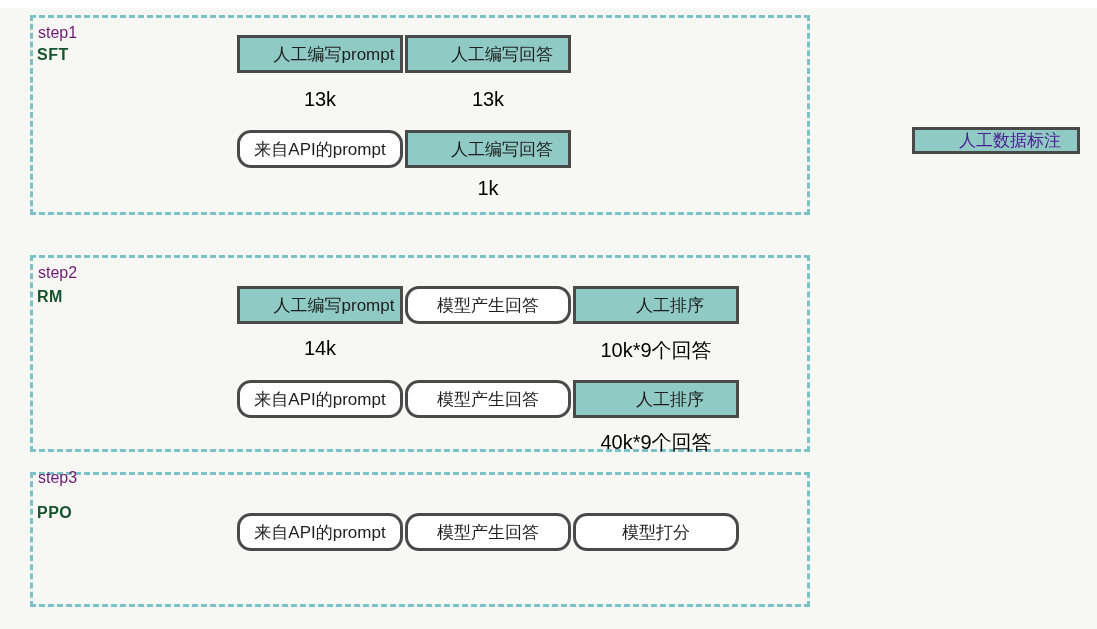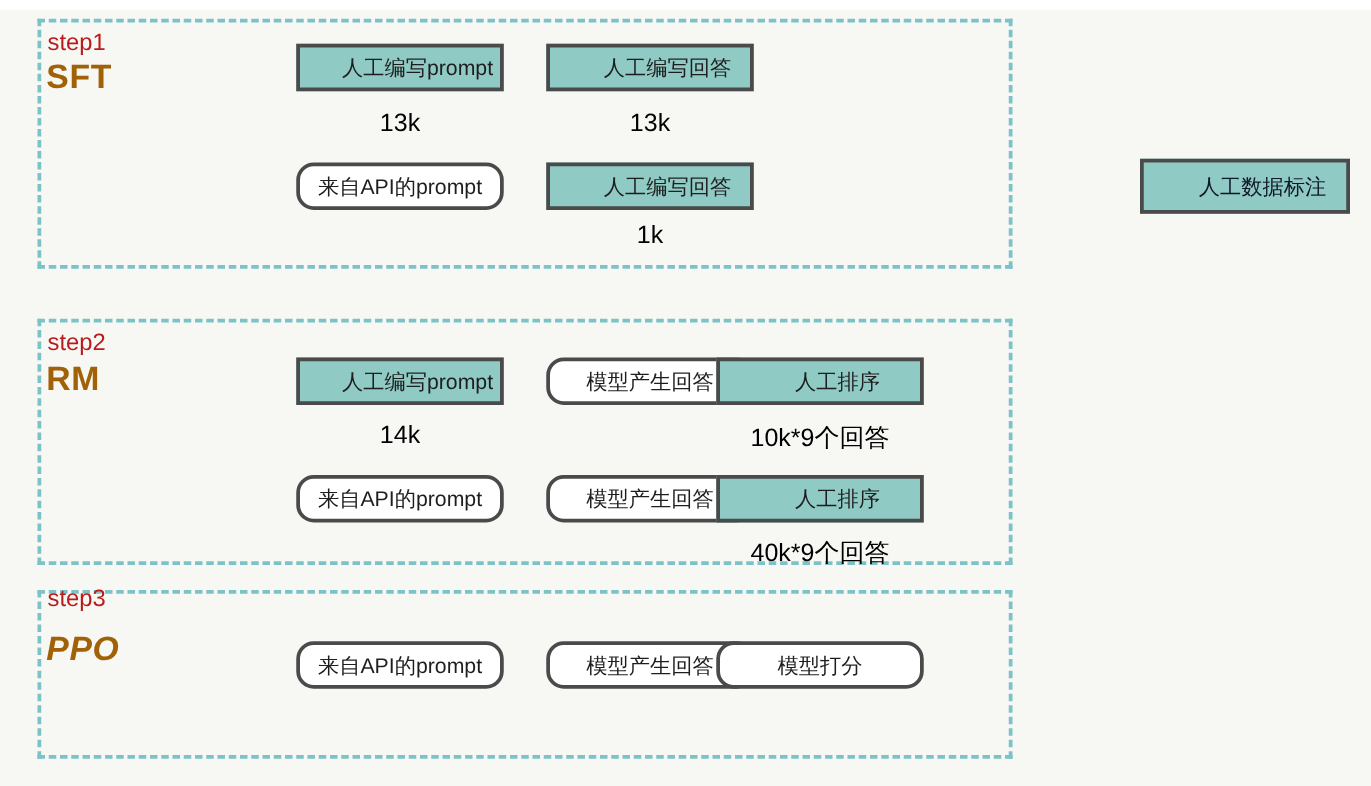--- a/index.html
+++ b/index.html
@@ -10,44 +10,44 @@
     color:#1e1e1e;
   }
   .top-strip{position:absolute;left:0;top:0;width:1097px;height:8px;background:#ffffff;}
   .section{
     position:absolute;left:30px;width:780px;
     border:3px dashed #7cc3c8;box-sizing:border-box;background:transparent;
   }
   .sec1{top:15px;height:200px;}
   .sec2{top:255px;height:197px;}
   .sec3{top:472px;height:135px;}
-  .step-label{position:absolute;left:38px;font-size:19px;color:#b91c1c;}
-  .step-sublabel{position:absolute;left:37px;font-size:27px;font-weight:bold;color:#a16207;letter-spacing:0.5px;}
+  .step-label{position:absolute;left:38px;font-size:16px;color:#701a75;}
+  .step-sublabel{position:absolute;left:37px;font-size:16px;font-weight:bold;color:#14532d;letter-spacing:0.5px;}
   .s1-label{top:24px;} .s1-sub{top:46px;}
   .s2-label{top:264px;} .s2-sub{top:288px;}
-  .s3-label{top:469px;} .s3-sub{top:504px;font-style:italic;}
+  .s3-label{top:469px;} .s3-sub{top:504px;}
   .box{
     position:absolute;width:166px;height:38px;box-sizing:border-box;
     border:3px solid #4a4a4a;display:flex;align-items:center;justify-content:center;
     font-size:17px;color:#1e1e1e;white-space:nowrap;
   }
   .teal{background:#8fcac4;padding-left:28px;}
   .white{background:#ffffff;border-radius:14px;}
-  .col0{left:237px;} .col1{left:405px;margin-left:32px;} .col2{left:573px;}
+  .col0{left:237px;} .col1{left:405px;} .col2{left:573px;}
   .r1a{top:35px;}  .r1b{top:130px;}
   .r2a{top:286px;} .r2b{top:380px;}
   .r3a{top:513px;}
   .caption{
     position:absolute;width:166px;text-align:center;font-size:20px;color:#000000;white-space:nowrap;
   }
   .cap1{top:88px;} .cap2{top:177px;} .cap3{top:337px;} .cap4{top:429px;text-align:center;}
   .side-box{
-    position:absolute;left:912px;top:127px;width:168px;height:44px;box-sizing:border-box;
+    position:absolute;left:912px;top:127px;width:168px;height:27px;box-sizing:border-box;
     border:3px solid #4a4a4a;background:#8fcac4;
-    display:flex;align-items:center;justify-content:center;font-size:17px;color:#0f172a;white-space:nowrap;padding-left:28px;
+    display:flex;align-items:center;justify-content:center;font-size:17px;color:#4c1d95;white-space:nowrap;padding-left:28px;
   }
 </style>
 </head>
 <body>
 
 <div class="top-strip"></div>
 
 <div class="section sec1"></div>
 <div class="step-label s1-label">step1</div>
 <div class="step-sublabel s1-sub">SFT</div>

